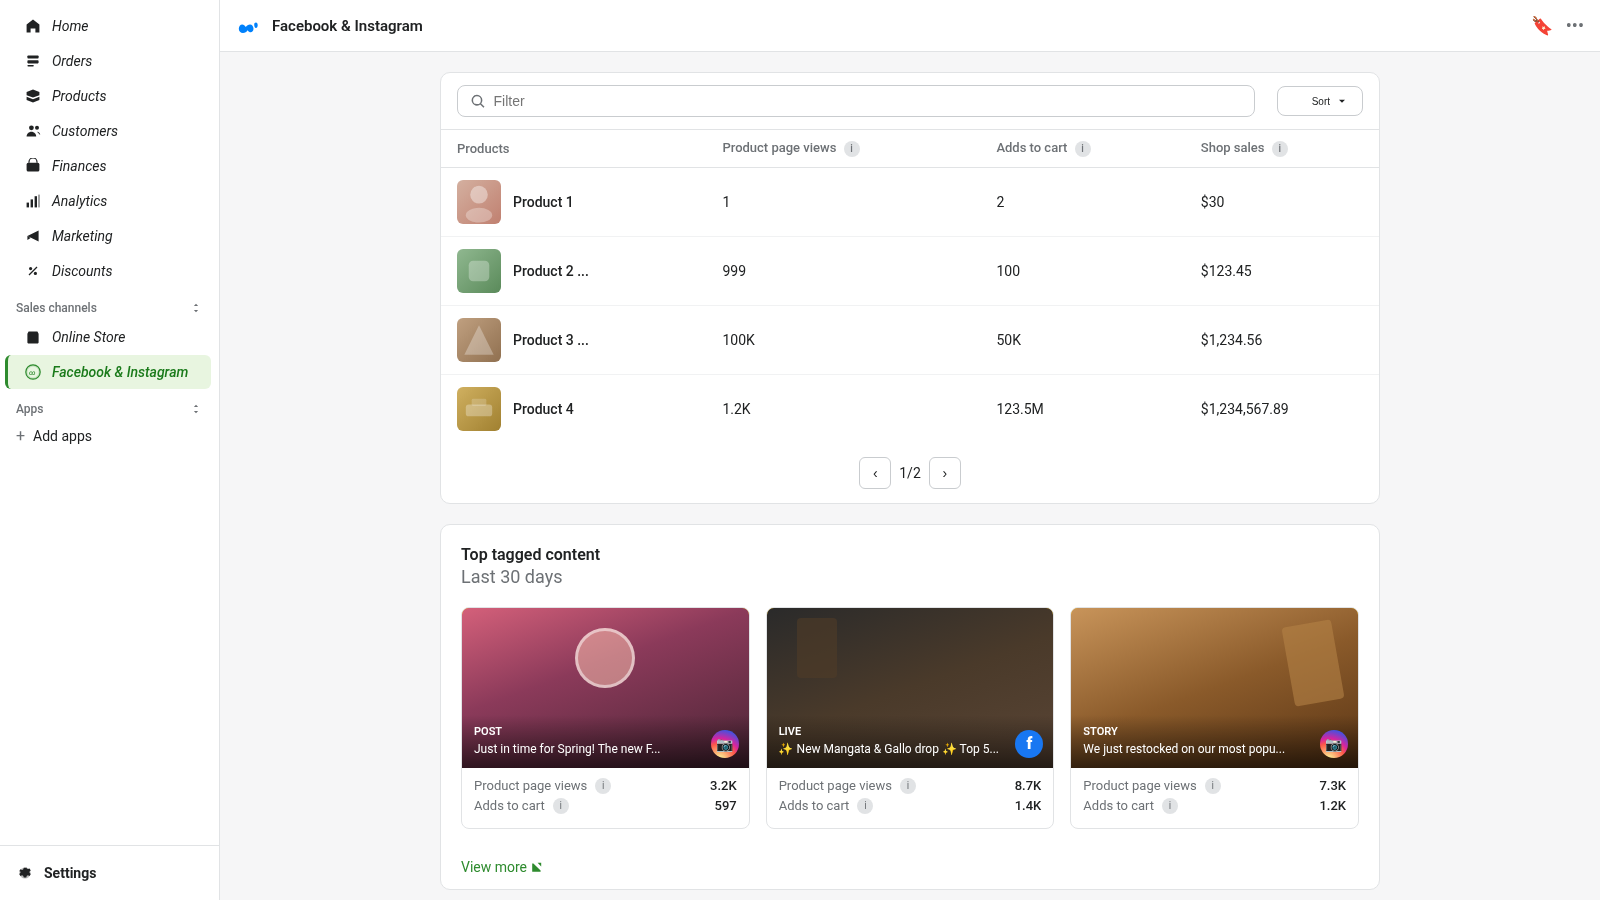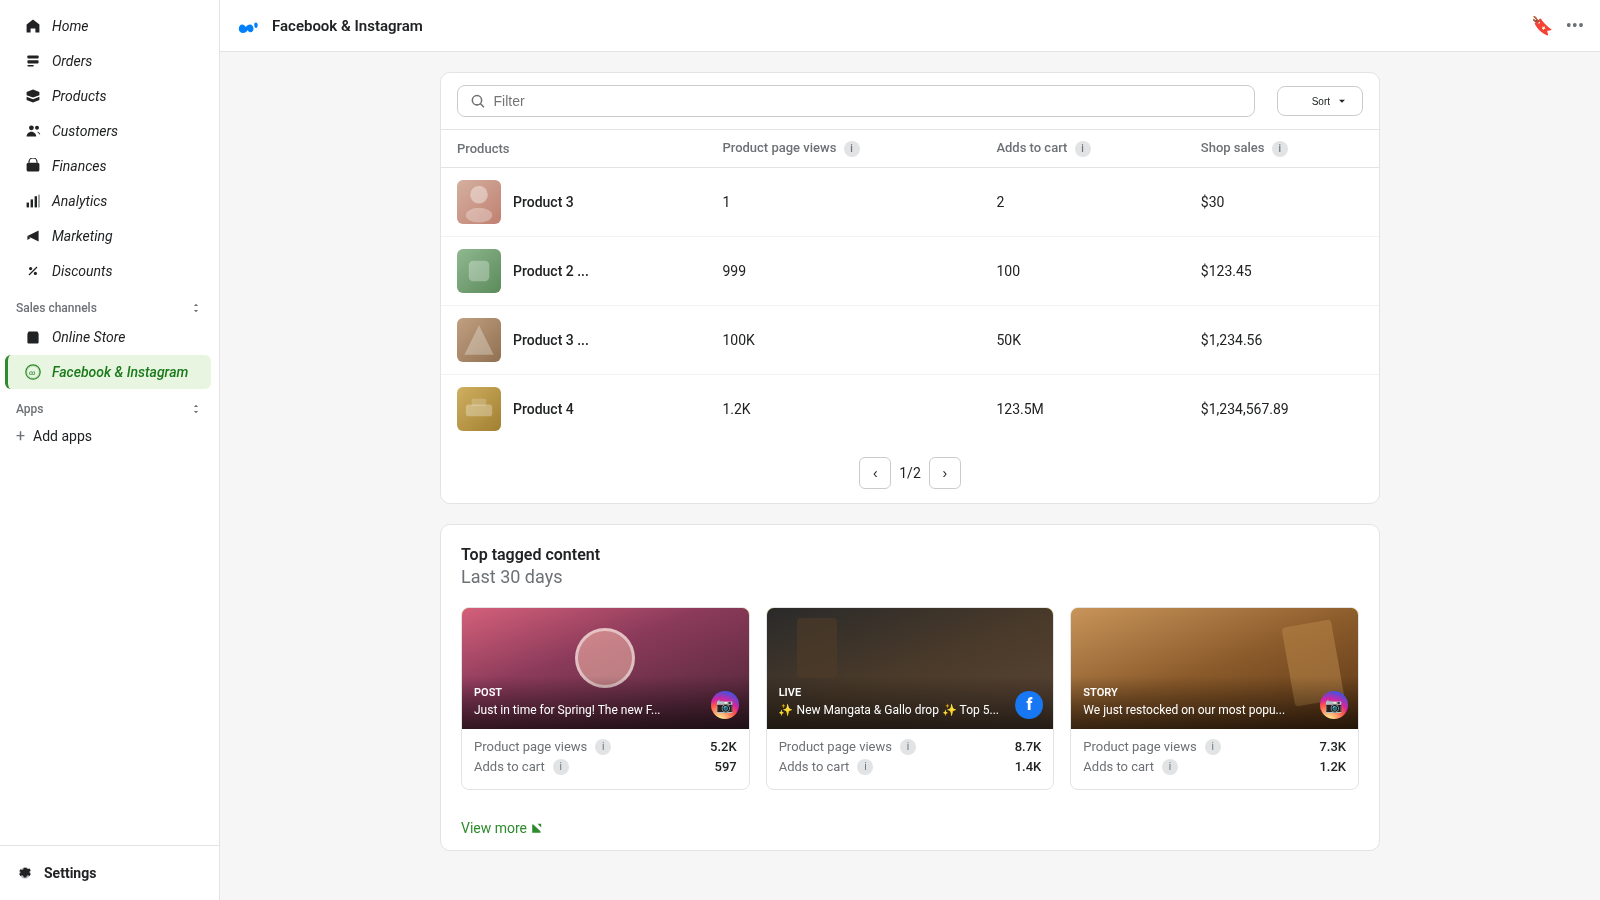--- a/index.html
+++ b/index.html
@@ -51,21 +51,21 @@
     .page-btn { width: 32px; height: 32px; border: 1px solid #c9cccf; border-radius: 6px; background: #fff; display: flex; align-items: center; justify-content: center; cursor: pointer; font-size: 14px; color: #202223; }
     .page-info { font-size: 14px; color: #202223; }
 
     
     .section-header { padding: 20px 20px 4px; }
     .section-title { font-size: 16px; font-weight: 600; }
     .section-subtitle { font-size: 18px; color: #6d7175; margin-top: 2px; }
 
     .content-grid { display: flex; gap: 16px; padding: 16px 20px; }
     .content-card { flex: 1; border-radius: 8px; overflow: hidden; border: 1px solid #e1e3e5; background: #fff; }
-    .content-image { width: 100%; height: 121px; background: #eab308; position: relative; overflow: hidden; }
+    .content-image { width: 100%; height: 160px; background: #eab308; position: relative; overflow: hidden; }
     .content-overlay { position: absolute; bottom: 0; left: 0; right: 0; padding: 10px 12px; background: linear-gradient(transparent, rgba(0,0,0,0.6)); color: #fff; font-size: 12px; }
     .content-type-badge { font-size: 11px; font-weight: 600; color: #fff; margin-bottom: 4px; }
     .content-caption { font-size: 12px; color: #fff; line-height: 1.3; }
     .social-icon { position: absolute; bottom: 10px; right: 10px; width: 28px; height: 28px; border-radius: 50%; display: flex; align-items: center; justify-content: center; font-size: 16px; }
     .ig-icon { background: radial-gradient(circle at 30% 107%, #fdf497 0%, #fdf497 5%, #fd5949 45%, #d6249f 60%, #285AEB 90%); }
     .fb-icon { background: #1877f2; color: #fff; font-size: 14px; font-weight: 700; }
 
     .content-stats { padding: 10px 12px; }
     .stat-row { display: flex; justify-content: space-between; align-items: center; margin-bottom: 4px; font-size: 13px; }
     .stat-label { color: #6d7175; display: flex; align-items: center; gap: 4px; }
@@ -267,21 +267,21 @@
         <tr>
     <td>
       <div class="product-cell">
         <div class="product-thumb" style="background: linear-gradient(135deg, #d4b0a0 0%, #c08070 100%);">
           <svg width="30" height="30" viewBox="0 0 30 30">
             <circle cx="15" cy="10" r="6" fill="rgba(255,255,255,0.4)"></circle>
                       <ellipse cx="15" cy="24" rx="9" ry="5" fill="rgba(255,255,255,0.3)"></ellipse>
 
           </svg>
         </div>
-        <span class="product-name">Product 3</span>
+        <span class="product-name">Product 1</span>
       </div>
     </td>
     <td>1</td>
     <td>2</td>
     <td>$30</td>
   </tr>
             <tr>
     <td>
       <div class="product-cell">
         <div class="product-thumb" style="background: linear-gradient(135deg, #90b890 0%, #5a8a5a 100%);">
@@ -362,21 +362,21 @@
         <div class="content-caption">Just in time for Spring! The new F...</div>
       </div>
       <div class="social-icon ig-icon" style="font-size:14px;">📷</div>
     </div>
     <div class="content-stats">
       <div class="stat-row">
         <span class="stat-label">
           Product page views
           <span class="info-icon">i</span>
         </span>
-        <span class="stat-value">5.2K</span>
+        <span class="stat-value">3.2K</span>
       </div>
       <div class="stat-row">
         <span class="stat-label">
           Adds to cart
           <span class="info-icon">i</span>
         </span>
         <span class="stat-value">597</span>
       </div>
     </div>
   </div>

